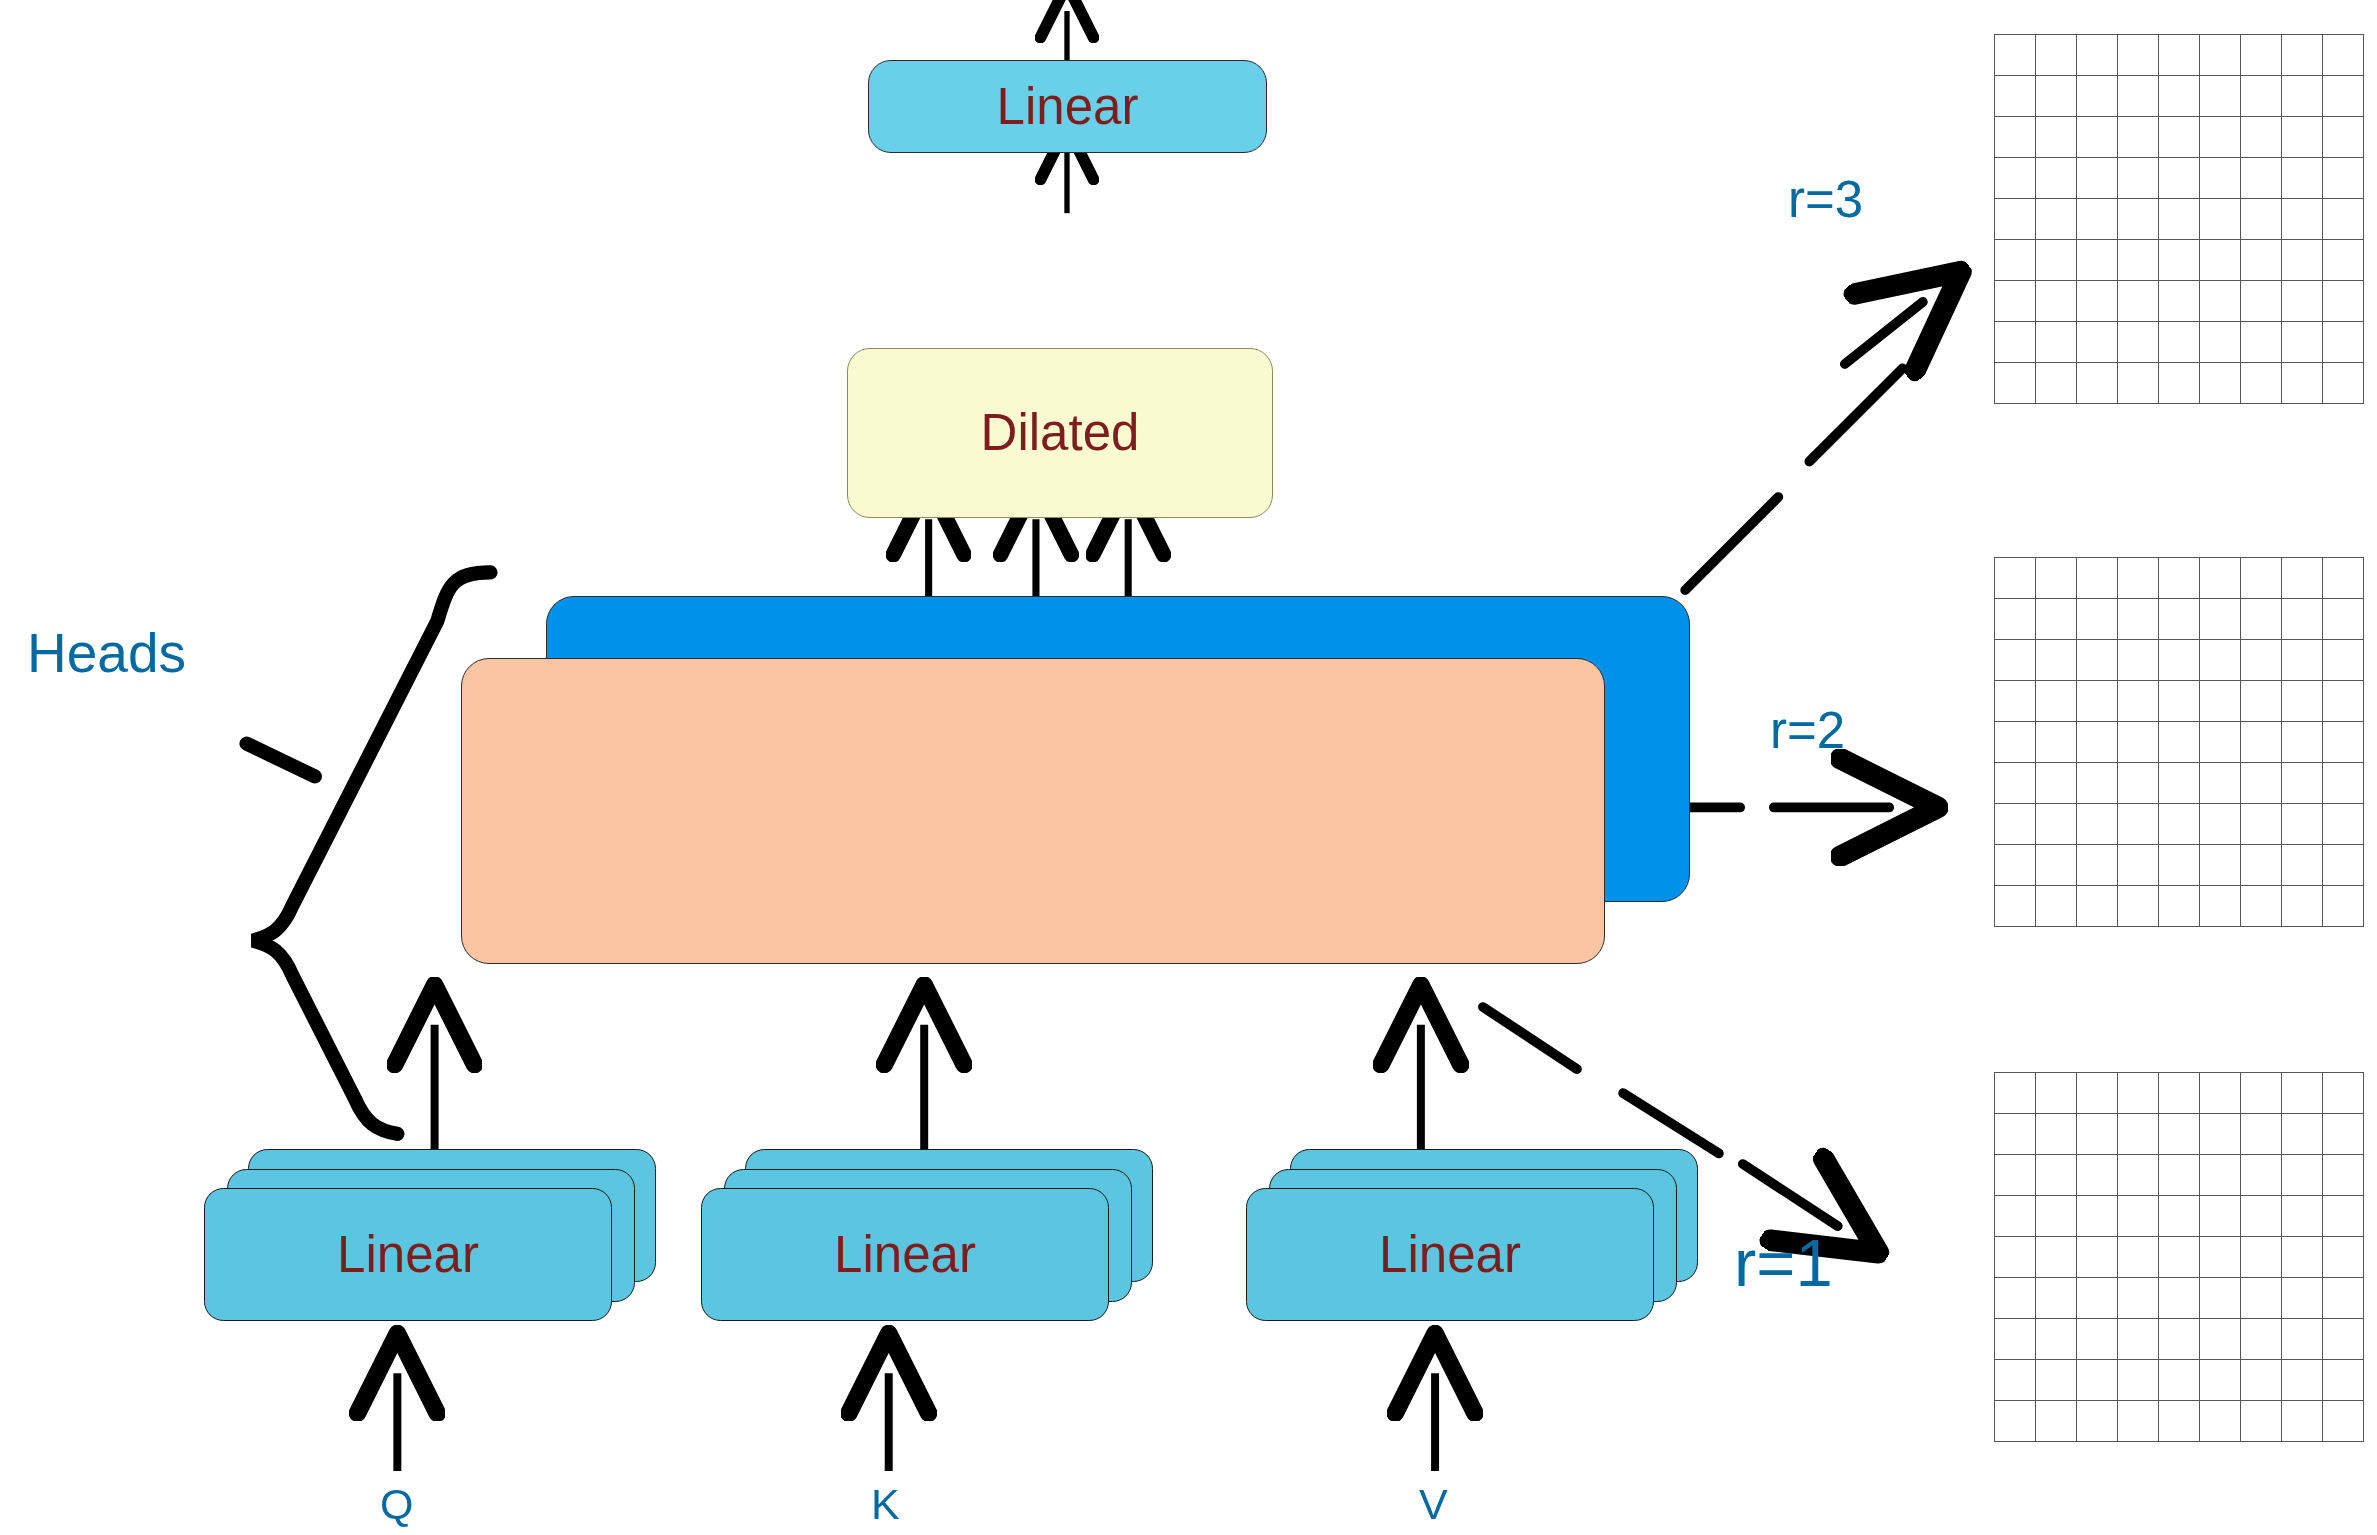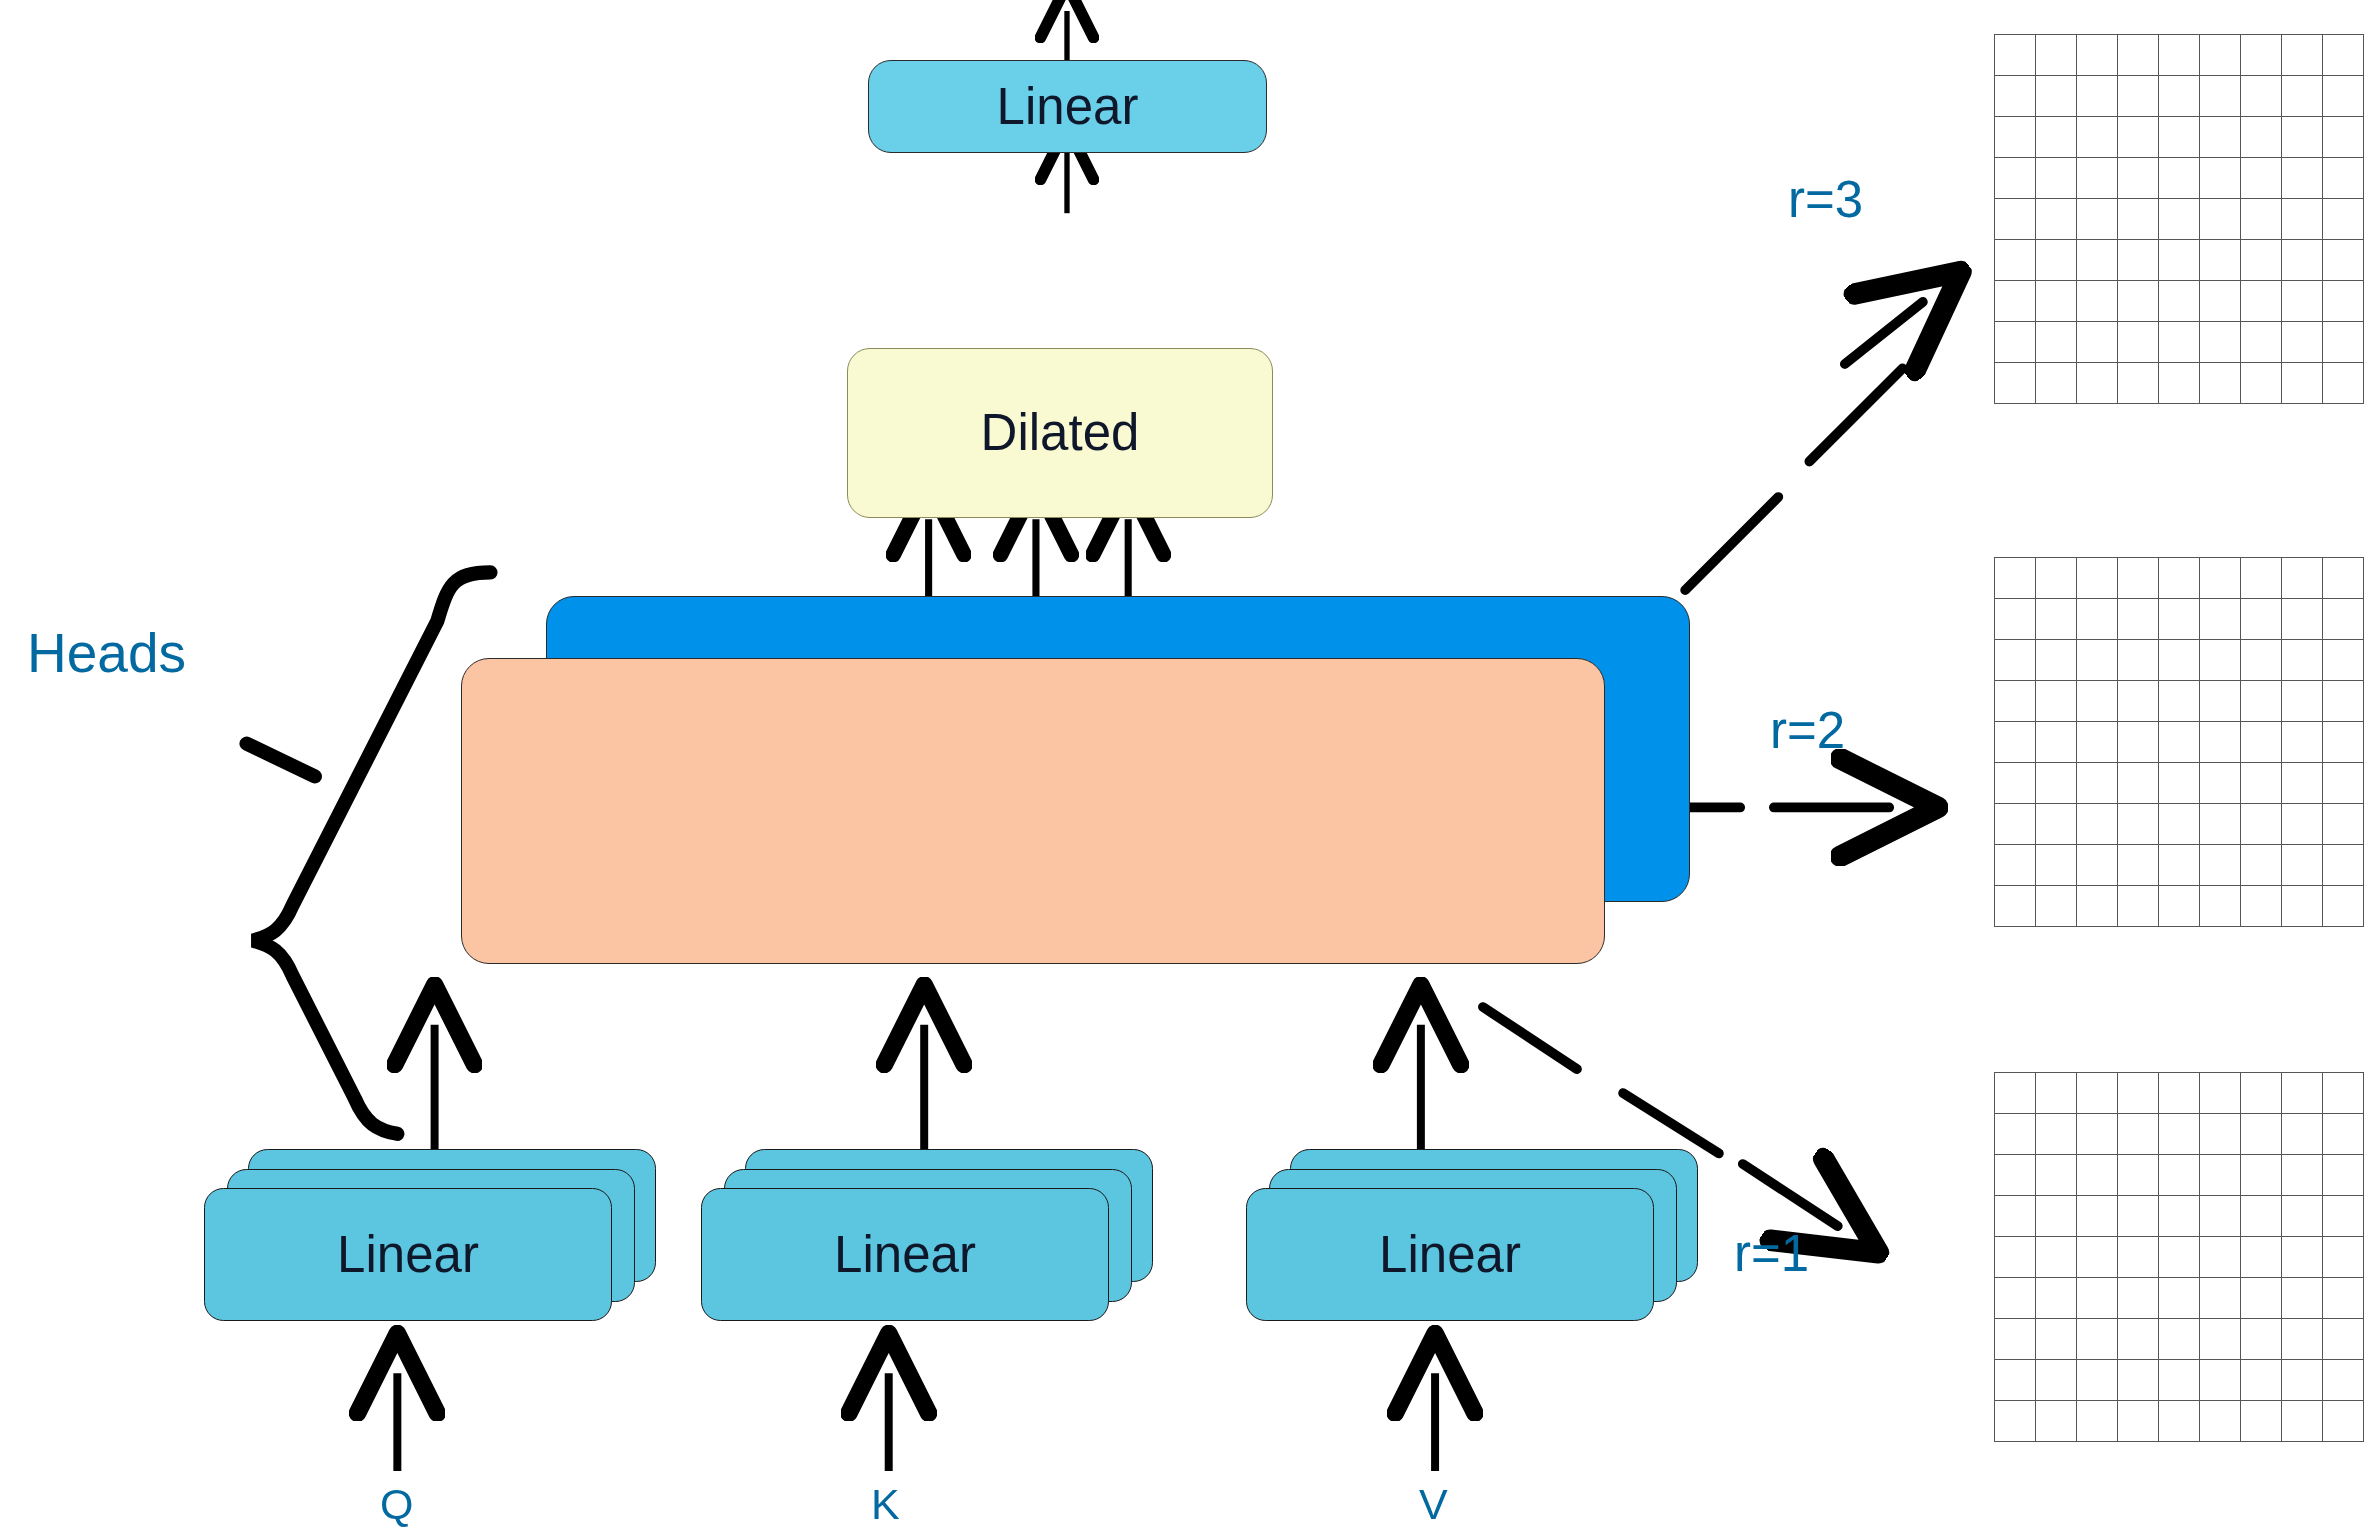--- a/index.html
+++ b/index.html
@@ -10,21 +10,21 @@
     background:#ffffff;
     overflow:hidden;
   }
   .box{
     position:absolute;
     box-sizing:border-box;
     border:1.8px solid #2b2b2b;
     border-radius:23px;
     display:flex;align-items:center;justify-content:center;
     text-align:center;
-    color:#0f172a;
+    color:#7f1d1d;
     line-height:1.12;
     white-space:pre-line;
   }
   .lin-top{background:#6ACFE8;}
   .concat{background:#FAFAD2;border-color:#8a8a5a;}
   .lin-small{background:#5CC6E0;border-radius:19.5px;border:1.8px solid #1a1a1a;}
   .head-blue{background:#0091EA;}
   .head-salmon{background:#FBC5A3;}
   .head-orange{background:#F79A3E;}
   .attn-label{
@@ -160,21 +160,21 @@
     <div class="box lin-small" style="left:44px;top:0px;width:408px;height:133px;"></div>
     <div class="box lin-small" style="left:23px;top:19.5px;width:408px;height:133px;"></div>
     <div class="box lin-small" style="left:0px;top:39px;width:408px;height:133px;font-size:51px;">
       <span>Linear</span>
     </div>
   </div>
   <div class="lbl" style="left:1419px;top:1480px;font-size:43px;">V</div>
 
   <div class="lbl" style="left:1788px;top:170px;font-size:51px;">r=3</div>
   <div class="lbl" style="left:1749px;top:701px;font-size:51px;margin-left:21px;">r=2</div>
-  <div class="lbl" style="left:1734px;top:1224px;font-size:51px;">r=1</div>
+  <div class="lbl" style="left:1734px;top:1224px;font-size:67px;">r=1</div>
 
   <div class="gridwrap" style="left:1994px;top:34px;">
     <table class="grid">
         <tbody id="grid-0">
           <tr>
             <td></td>
             <td></td>
             <td></td>
             <td></td>
             <td></td>

